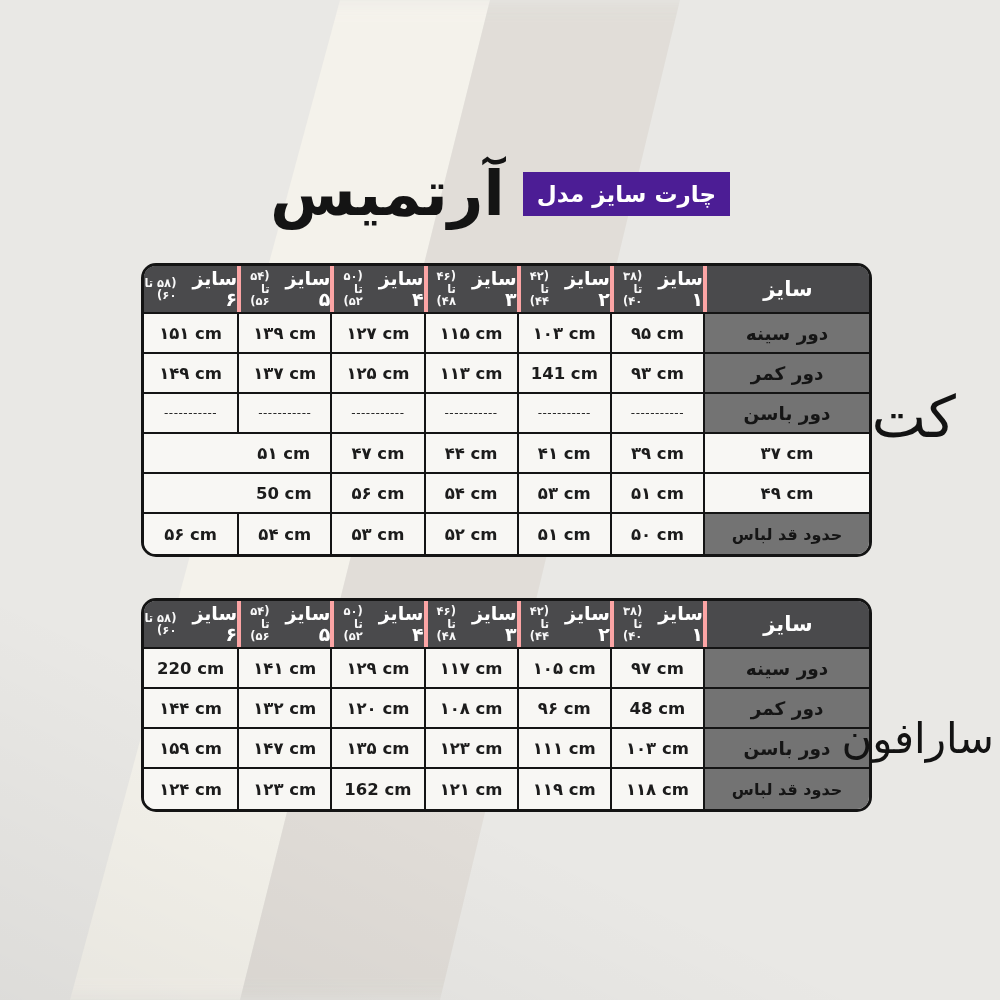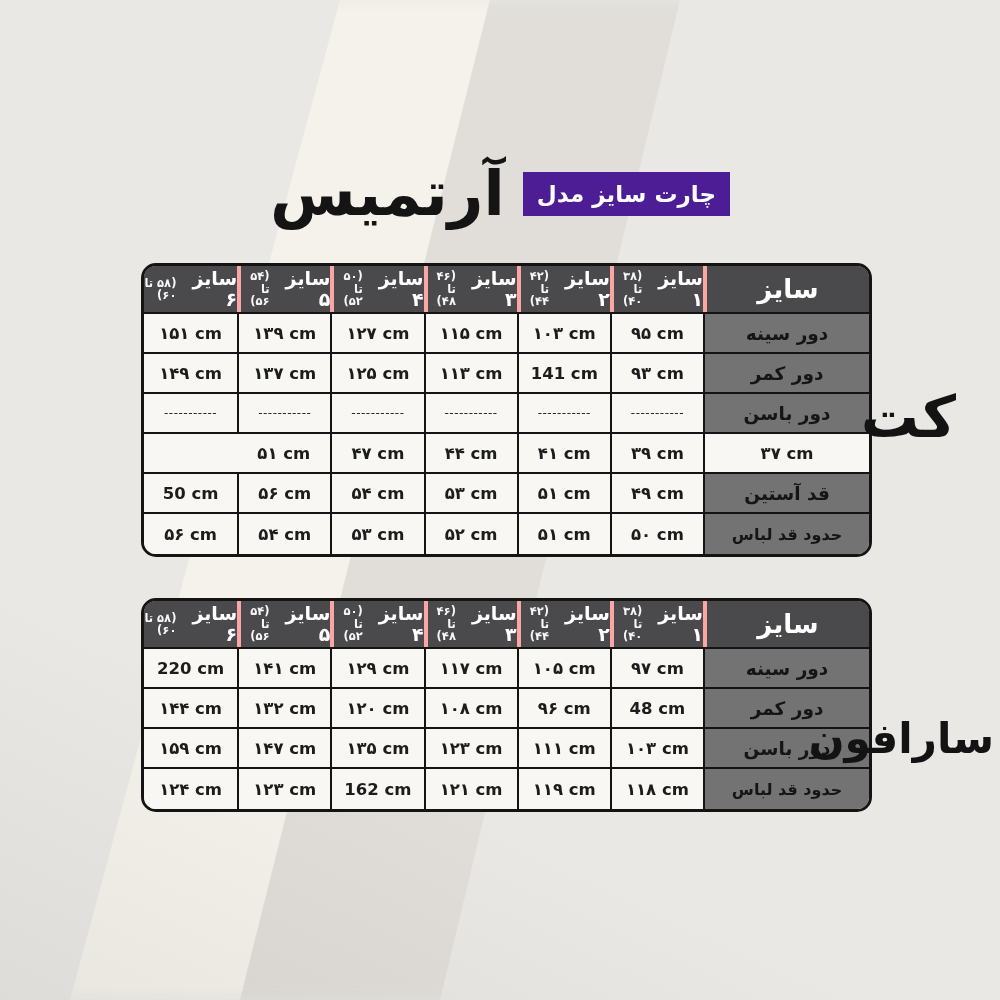--- a/index.html
+++ b/index.html
@@ -33,28 +33,28 @@
   .trow:last-child{border-bottom:none}
   .trow.thead{height:48px;background:#4a4a4c;border-bottom:2.5px solid #141414}
 
   .cell{display:flex;align-items:center;justify-content:center;box-sizing:border-box;overflow:hidden}
   .trow .cell:not(:last-child){border-left:2px solid #141414}
   .trow.thead .cell:not(:last-child){border-left:4px solid #fca5a5}
 
   .head{flex-direction:row;background:#4a4a4c;color:#fff;line-height:1.08;gap:16px}
   .head .sz{font-size:19px;font-weight:700}
   .head .rg{font-size:11.5px;font-weight:700;opacity:.96}
-  .head.sizecol{font-size:26px;font-weight:700}
+  .head.sizecol{font-size:21px;font-weight:700}
 
   .labelcol{background:#737373;font-weight:700;font-size:18.5px;color:#151515}
   .labelcol.small{font-size:16px}
   .val{background:#f8f7f4;direction:ltr;font-size:16.5px;font-weight:700;color:#1c1c1c}
   .dash-row .val{font-size:12px;font-weight:400;letter-spacing:.5px;color:#2a2a2a}
 
-  .side-label{position:absolute;font-weight:700;color:#131313;line-height:1;white-space:nowrap}
+  .side-label{position:absolute;font-weight:400;color:#131313;line-height:1;white-space:nowrap}
   #label-coat{top:388px;right:44px;font-size:58px}
   #label-sarafon{top:718px;right:6px;font-size:42px}
 </style>
 </head>
 <body>
 
 <div class="streak streak-light"></div>
 <div class="streak streak-shadow"></div>
 <div class="streak corner-shade"></div>
 
@@ -121,21 +121,20 @@
   </div>
   <div class="trow">
     <div class="cell val" dir="ltr">۳۷ cm</div>
     <div class="cell val" dir="ltr">۳۹ cm</div>
     <div class="cell val" dir="ltr">۴۱ cm</div>
     <div class="cell val" dir="ltr">۴۴ cm</div>
     <div class="cell val" dir="ltr">۴۷ cm</div>
     <div class="cell val" dir="ltr">۵۱ cm</div>
   </div>
   <div class="trow">
-    <div class="cell labelcol">قد آستین</div>
     <div class="cell val" dir="ltr">۴۹ cm</div>
     <div class="cell val" dir="ltr">۵۱ cm</div>
     <div class="cell val" dir="ltr">۵۳ cm</div>
     <div class="cell val" dir="ltr">۵۴ cm</div>
     <div class="cell val" dir="ltr">۵۶ cm</div>
     <div class="cell val" dir="ltr">50 cm</div>
   </div>
   <div class="trow">
     <div class="cell labelcol small">حدود قد لباس</div>
     <div class="cell val" dir="ltr">۵۰ cm</div>

